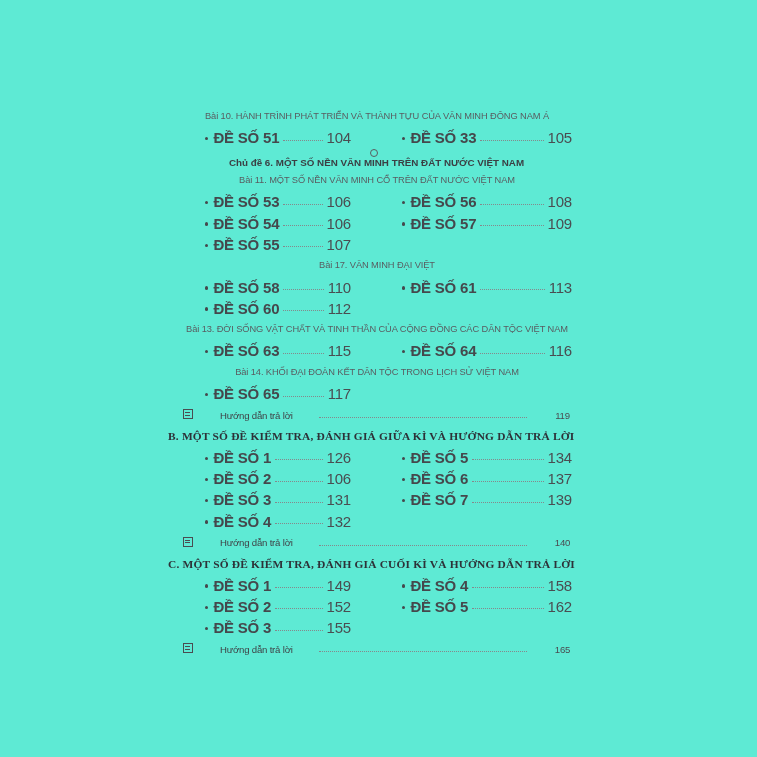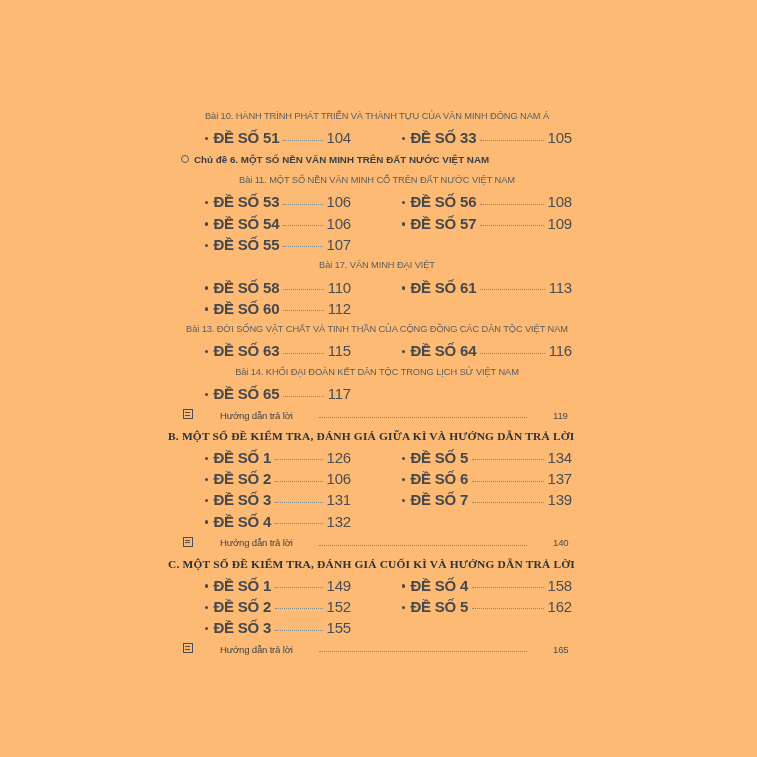--- a/index.html
+++ b/index.html
@@ -1,19 +1,19 @@
 <!DOCTYPE html>
 <html><head>
 <meta charset="utf-8">
 <style>
   html,body{margin:0;padding:0;background:#ffffff;}
   .canvas{
     position:relative;
     width:757px;height:757px;
-    background:#fdba74;
+    background:#5eead4;
     overflow:hidden;
     font-family:"Liberation Sans", sans-serif;
     -webkit-font-smoothing:antialiased;
   }
   .content{
     position:absolute;
     left:168px;top:106px;width:404px;
   }
   .line{
     height:21.3px;
@@ -30,20 +30,21 @@
     font-size:9.3px;
     letter-spacing:-0.1px;
     color:#595c60;
   }
   
   .chapter{
     padding-left:13px;
     font-weight:bold;
     font-size:9.8px;
     color:#3b3f44;
+    flex-direction:column;
   }
   .ring{
     display:inline-block;
     width:6px;height:6px;
     border:1.4px solid #5a5d61;
     border-radius:50%;
     margin-right:5px;
     flex:0 0 auto;
   }
   
@@ -78,21 +79,21 @@
   }
   .leader{
     flex:1 1 auto;
     border-bottom:1.2px dotted #85888b;
     margin:0 4px 2.5px 4px;
     min-width:8px;
   }
   .pg{
     color:#4a4d51;
     line-height:11px;
-    text-align:left;
+    text-align:center;
     min-width:19px;
     letter-spacing:-0.2px;
   }
   
   .guide{
     margin-left:15px;
     width:389px;
     display:flex;
     align-items:flex-end;
     font-size:9.6px;

